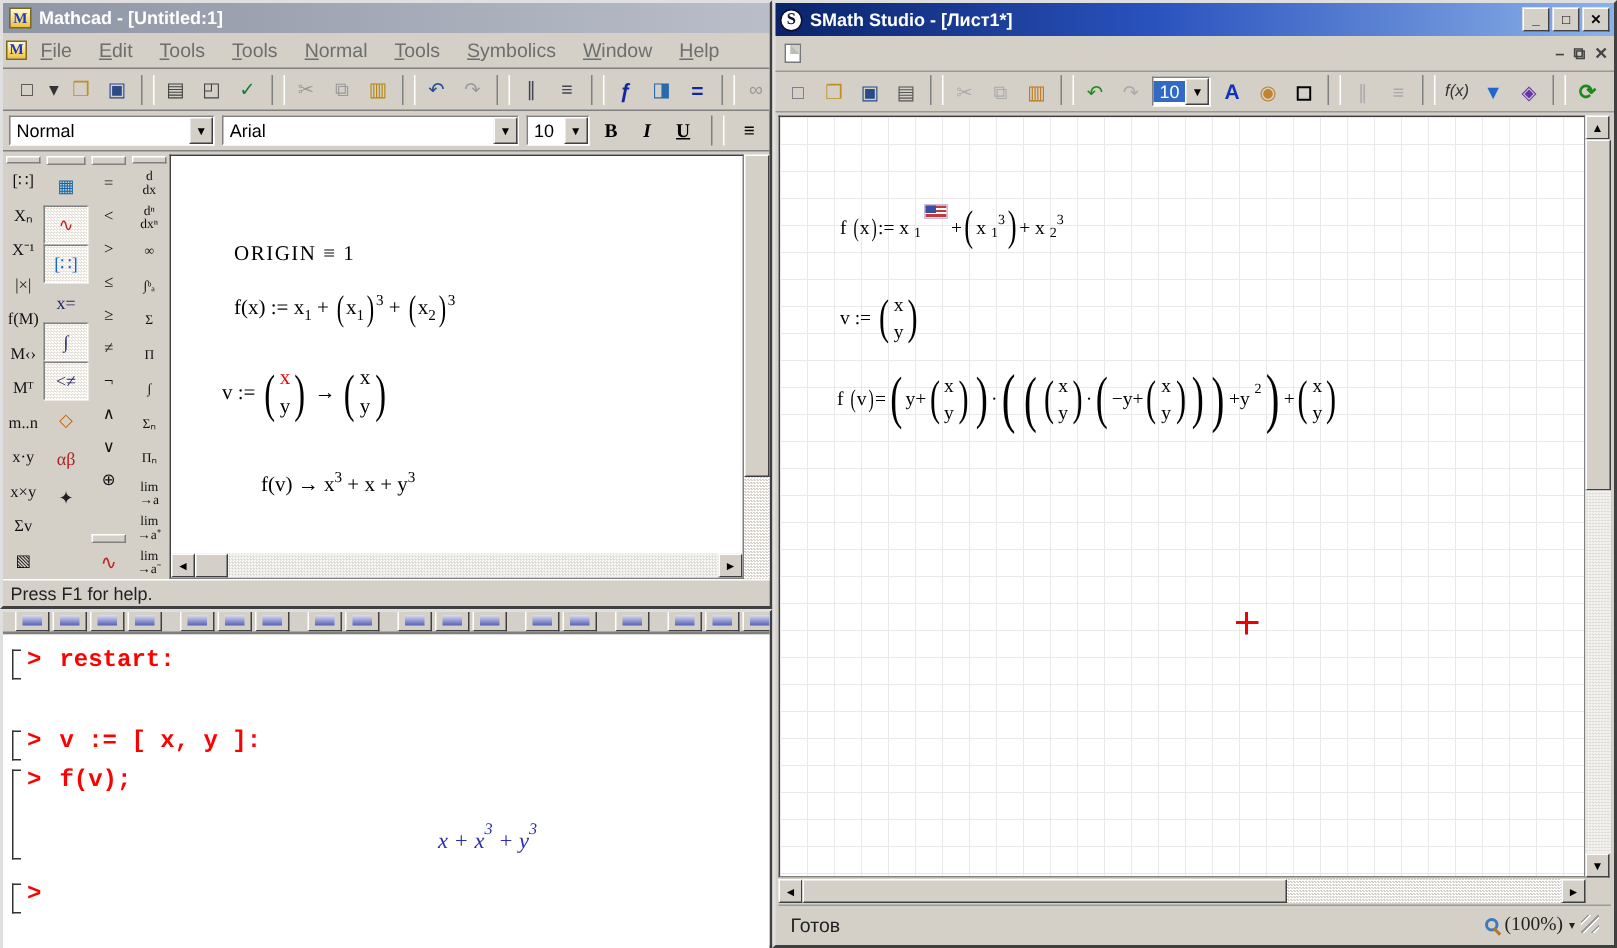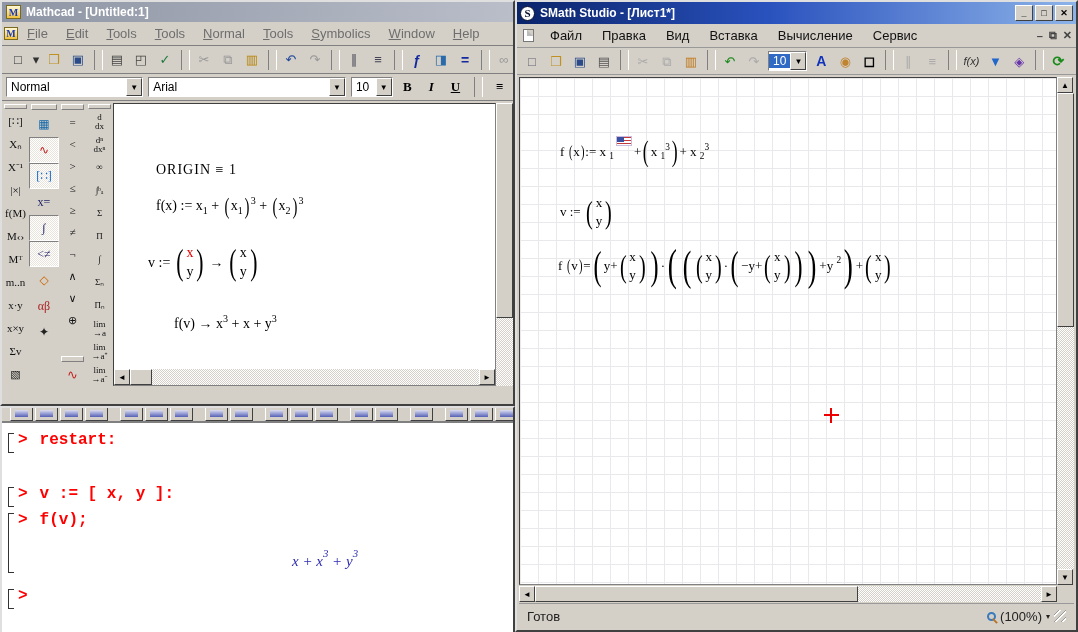--- a/index.html
+++ b/index.html
@@ -118,21 +118,21 @@
   .sm-canvas .mf { font-size:13px; }
   .sm-vs { width:17px; flex:0 0 auto; position:relative; background:#d4d0c8; }
   .sm-vs .up { position:absolute; top:0; left:0; right:0; }
   .sm-vs .thumb { position:absolute; left:0; right:0; top:16px; height:46%; }
   .sm-vs .trackd { position:absolute; left:0; right:0; top:calc(46% + 16px); bottom:16px; }
   .sm-vs .dn { position:absolute; bottom:0; left:0; right:0; }
   .sm-hs { position:absolute; left:2px; right:19px; bottom:28px; height:16px; display:flex; background:#d4d0c8; }
   .sm-hs .hthumb { width:60%; }
   .sm-status { position:absolute; left:2px; right:2px; bottom:2px; height:25px; display:flex; align-items:center;
                font-size:13px; color:#222; padding:0 8px; border-top:1px solid #999; background:#d4d0c8; }
-  .sm-status .right { margin-left:auto; display:flex; align-items:center; gap:4px; }
+  .sm-status .right { margin-left:auto; display:flex; align-items:center; gap:4px;font-family:Liberation Serif, serif; }
   .lens { width:9px; height:9px; border:2px solid #3a7abd; border-radius:50%; position:relative; display:inline-block; }
   .lens::after { content:""; position:absolute; width:6px; height:2px; background:#b5762a;
                  transform:rotate(45deg); right:-4px; bottom:-3px; }
   .grip { width:12px; height:12px; background:repeating-linear-gradient(135deg,transparent 0 3px,#9a9a9a 3px 4px,#fff 4px 5px); }
   .rcross { position:absolute; width:15px; height:15px; }
   .rcross::before { content:""; position:absolute; left:0; right:0; top:6px; height:2px; background:#e00; }
   .rcross::after { content:""; position:absolute; top:0; bottom:0; left:6px; width:2px; background:#e00; }
   .red0 { color:#e00; }
 </style>
 </head>
@@ -373,20 +373,21 @@
           <span class="hthumb raised"></span>
           <span class="htrack dots"></span>
           <span class="sbtn raised">►</span>
         </div>
       </div>
       <div class="mc-vs">
         <span class="thumb raised"></span>
         <span class="trackd dots"></span>
       </div>
     </div>
+    <div class="mc-status">Press F1 for help.</div>
   </div>
 
   <div class="mp">
     <div class="mp-tb">
 
     <span class="stub b"></span>
         <span class="stub b"></span>
         <span class="stub b"></span>
         <span class="stub b"></span>
         <span class="stub g"></span>
@@ -441,21 +442,20 @@
       <span class="slogo">S</span>
       <span>SMath Studio - [Лист1*]</span>
       <span style="margin-left:auto; display:flex">
         <span class="tw raised">_</span>
         <span class="tw raised">□</span>
         <span class="tw raised">✕</span>
       </span>
     </div>
     <div class="sm-menu">
       <span class="pageico"></span>
-      <span><span class="mi">Файл</span><span class="mi">Правка</span><span class="mi">Вид</span><span class="mi">Вставка</span><span class="mi">Вычисление</span><span class="mi">Сервис</span></span>
       <span class="mdi">
         <span>–</span>
         <span>⧉</span>
         <span>✕</span>
       </span>
     </div>
     <div class="sm-tb">
       <span style="display:flex">
           <span class="tbtn">
             <span class="tglyph" style="color: rgb(102, 102, 119);">□</span>

